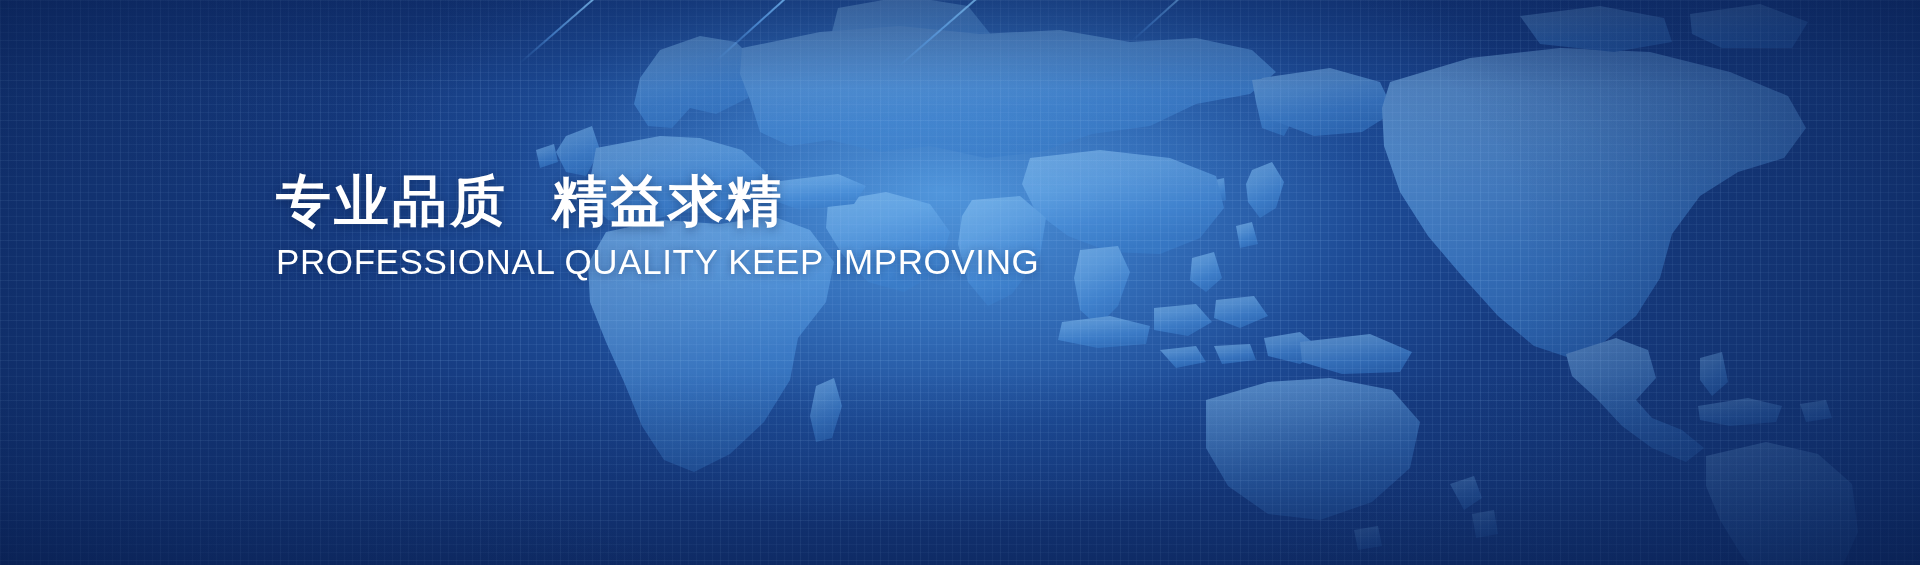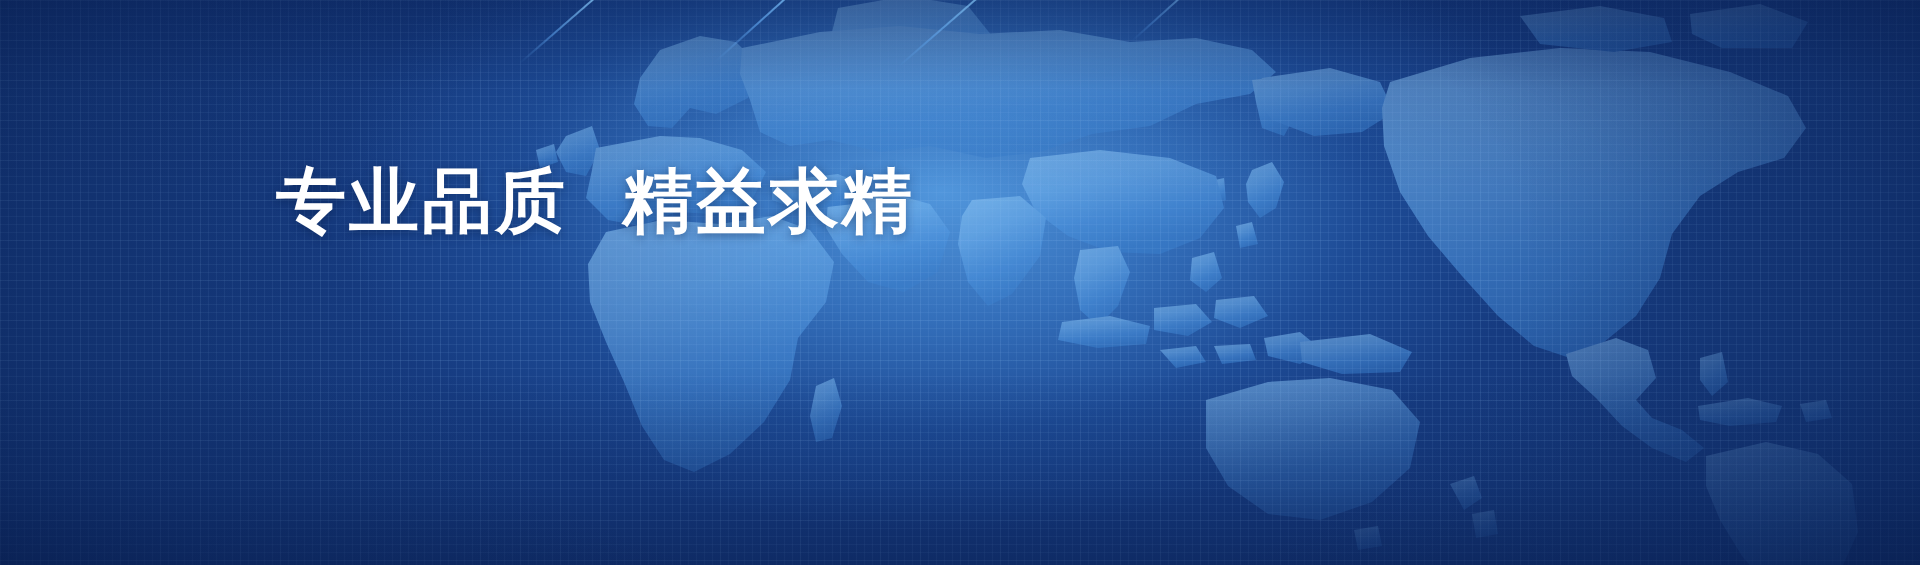--- a/index.html
+++ b/index.html
@@ -91,21 +91,21 @@
 
   
   .text-block {
     position: absolute;
     left: 276px;
     top: 168px;
     width: 900px;
   }
   .headline-cn {
     color: #ffffff;
-    font-size: 70px;
+    font-size: 55px;
     line-height: 66px;
     font-weight: 700;
     letter-spacing: 3px;
     white-space: pre;
     text-shadow: 0 2px 10px rgba(6,28,72,0.45);
     margin: 0 0 6px 0;
     font-family: "DejaVu Sans", "Liberation Sans", sans-serif;
   }
   .headline-en {
     color: #ffffff;
@@ -225,15 +225,16 @@
 
   <div class="streaks">
     <div class="streak" style="left: 520px; top: 62px; width: 200px; opacity: 0.85; transform: rotate(-41deg);"></div>
     <div class="streak" style="left: 716px; top: 60px; width: 250px; opacity: 1; transform: rotate(-42deg);"></div>
     <div class="streak" style="left: 898px; top: 66px; width: 210px; opacity: 0.8; transform: rotate(-41deg);"></div>
     <div class="streak" style="left: 1132px; top: 40px; width: 120px; opacity: 0.45; transform: rotate(-42deg);"></div>
   </div>
 
   <div class="text-block">
     <div class="headline-cn">专业品质  精益求精</div>
+    <div class="headline-en">PROFESSIONAL QUALITY KEEP IMPROVING</div>
   </div>
 
 </div>
 
 </body></html>

